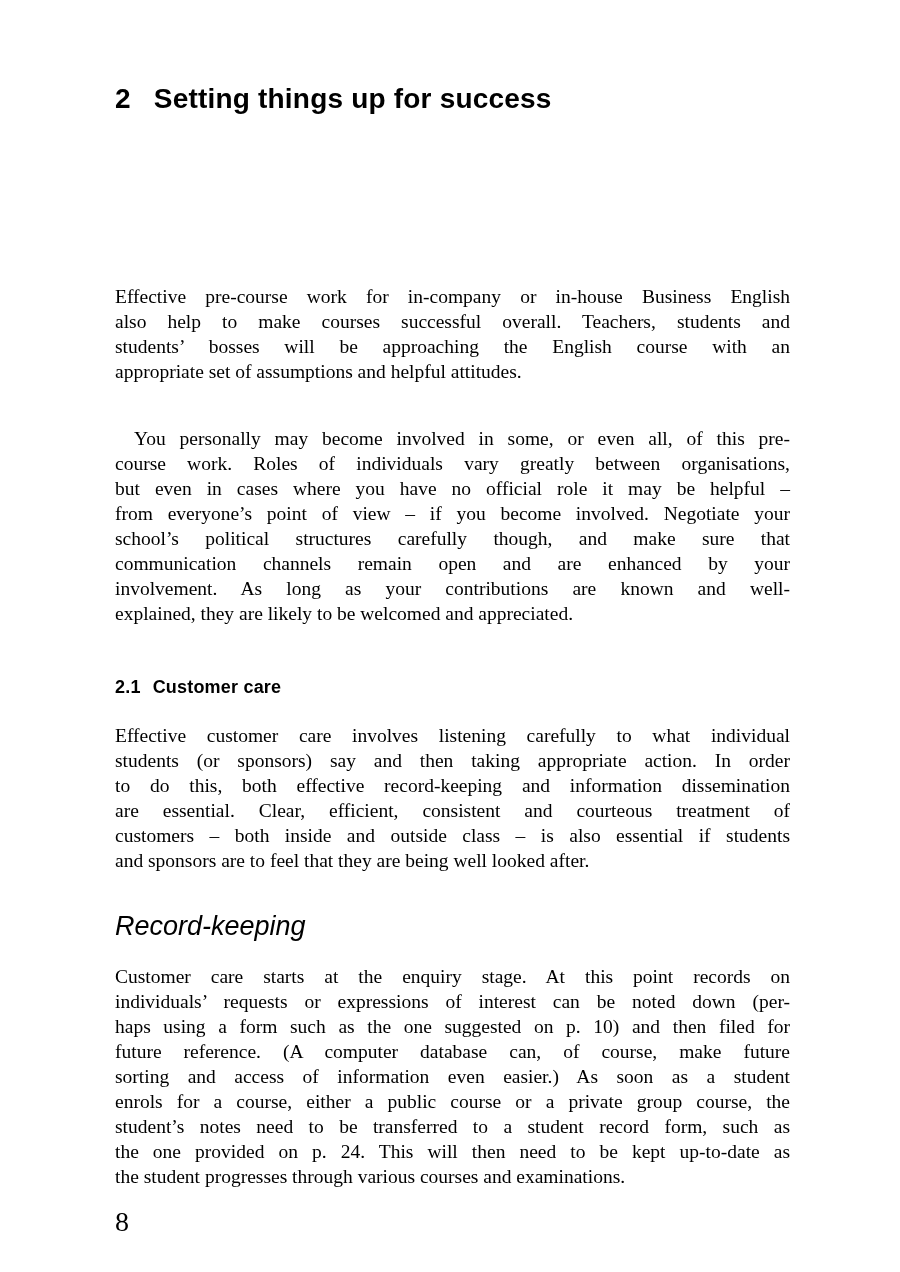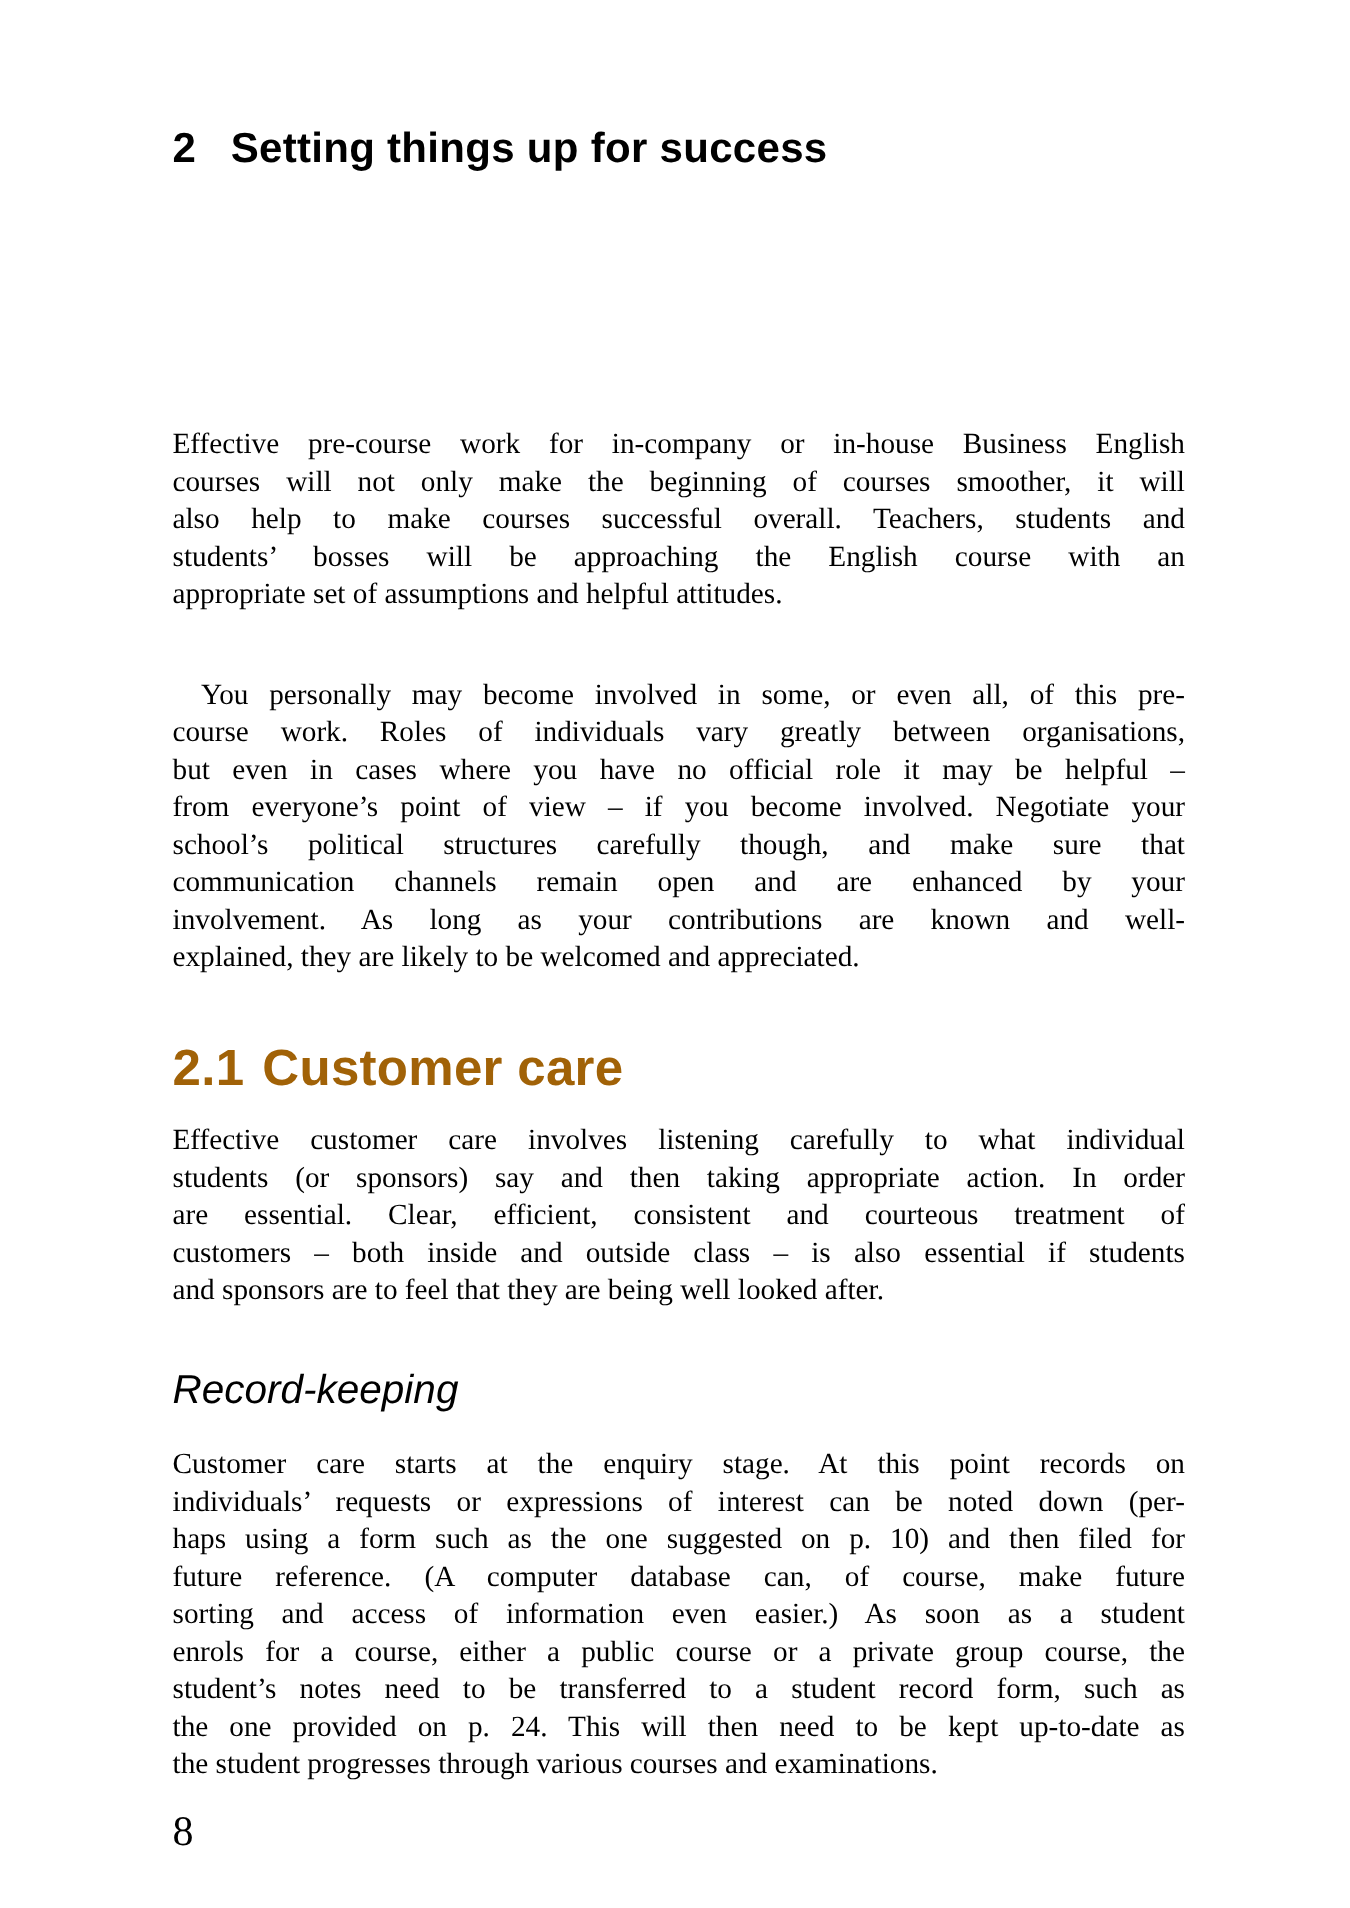--- a/index.html
+++ b/index.html
@@ -48,23 +48,23 @@
     margin-top: 42px;
   }
   .p1 { margin-top: 168px; }
   .p2 { margin-top: 3px; }
   .section-heading {
     margin-top: 45px;
     display: flex;
     gap: 12px;
     font-family: "Liberation Sans", sans-serif;
     font-weight: bold;
-    font-size: 34px;
+    font-size: 18px;
     line-height: 32px;
-    color: #a16207;
+    color: #000000;
     letter-spacing: 0.2px;
   }
   .p3 { margin-top: 20px; }
   .subsection-heading {
     margin-top: 39px;
     font-family: "Liberation Sans", sans-serif;
     font-style: italic;
     font-weight: normal;
     font-size: 27px;
     line-height: 28px;
@@ -87,21 +87,20 @@
 <div class="page">
   <div class="column">
 
     <h1 class="chapter-heading">
       <span>2</span>
       <span>Setting things up for success</span>
     </h1>
 
     <div class="para p1">
         <div class="line">Effective pre-course work for in-company or in-house Business English</div>
-        <div class="line">courses will not only make the beginning of courses smoother, it will</div>
         <div class="line">also help to make courses successful overall. Teachers, students and</div>
         <div class="line">students’ bosses will be approaching the English course with an</div>
         <div class="line last">appropriate set of assumptions and helpful attitudes.</div>
       </div>
 
     <div class="para p2 indent-first">
         <div class="line">You personally may become involved in some, or even all, of this pre-</div>
         <div class="line">course work. Roles of individuals vary greatly between organisations,</div>
         <div class="line">but even in cases where you have no official role it may be helpful –</div>
         <div class="line">from everyone’s point of view – if you become involved. Negotiate your</div>
@@ -112,20 +111,21 @@
       </div>
 
     <h2 class="section-heading">
       <span>2.1</span>
       <span>Customer care</span>
     </h2>
 
     <div class="para p3">
         <div class="line">Effective customer care involves listening carefully to what individual</div>
         <div class="line">students (or sponsors) say and then taking appropriate action. In order</div>
+        <div class="line">to do this, both effective record-keeping and information dissemination</div>
         <div class="line">are essential. Clear, efficient, consistent and courteous treatment of</div>
         <div class="line">customers – both inside and outside class – is also essential if students</div>
         <div class="line last">and sponsors are to feel that they are being well looked after.</div>
       </div>
 
     <h3 class="subsection-heading">Record-keeping</h3>
 
     <div class="para p4">
         <div class="line">Customer care starts at the enquiry stage. At this point records on</div>
         <div class="line">individuals’ requests or expressions of interest can be noted down (per-</div>

